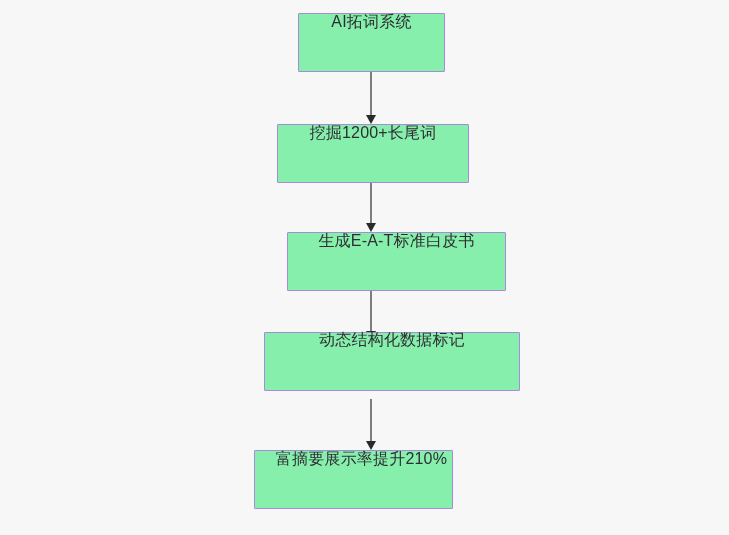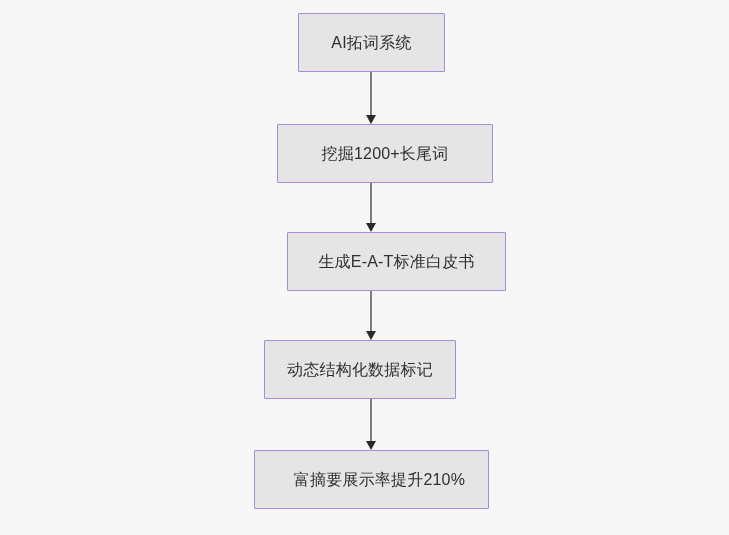--- a/index.html
+++ b/index.html
@@ -14,24 +14,23 @@
     overflow: hidden;
   }
   #flowchart {
     position: relative;
     width: 729px;
     height: 535px;
   }
   .node {
     position: absolute;
     box-sizing: border-box;
-    background: #e5e5e5;
+    background: #86efac;
     border: 1px solid #a78bda;
     display: flex;
-    align-items: center;
     justify-content: center;
     border-radius: 1px;
   }
   .node-label {
     font-size: 16px;
     line-height: 1;
     color: #2f2f33;
     letter-spacing: 0.2px;
     white-space: nowrap;
   }
@@ -63,29 +62,29 @@
   <div class="edge" style="left:370px; top:291px; height:40px;"></div>
   <div class="arrowhead" style="left:366px; top:331px;"></div>
 
   <div class="edge" style="left:370px; top:399px; height:42px;"></div>
   <div class="arrowhead" style="left:366px; top:441px;"></div>
 
   <div class="node" style="left:298px; top:13px; width:147px; height:59px;">
     <span class="node-label">AI拓词系统</span>
   </div>
 
-  <div class="node" style="left:277px; top:124px; width:216px; height:59px;">
+  <div class="node" style="left:277px; top:124px; width:192px; height:59px;">
     <span class="node-label">挖掘1200+长尾词</span>
   </div>
 
   <div class="node" style="left:262px; top:232px; width:219px; height:59px;margin-left:25px;">
     <span class="node-label">生成E-A-T标准白皮书</span>
   </div>
 
-  <div class="node" style="left:264px; top:340px; width:192px; height:59px;">
+  <div class="node" style="left:264px; top:332px; width:256px; height:59px;font-family:Liberation Mono, monospace;">
     <span class="node-label">动态结构化数据标记</span>
   </div>
 
-  <div class="node" style="left:254px; top:450px; width:235px; height:59px;padding-left:16px;">
+  <div class="node" style="left:254px; top:450px; width:199px; height:59px;padding-left:16px;">
     <span class="node-label">富摘要展示率提升210%</span>
   </div>
 
 </div>
 
 </body></html>

